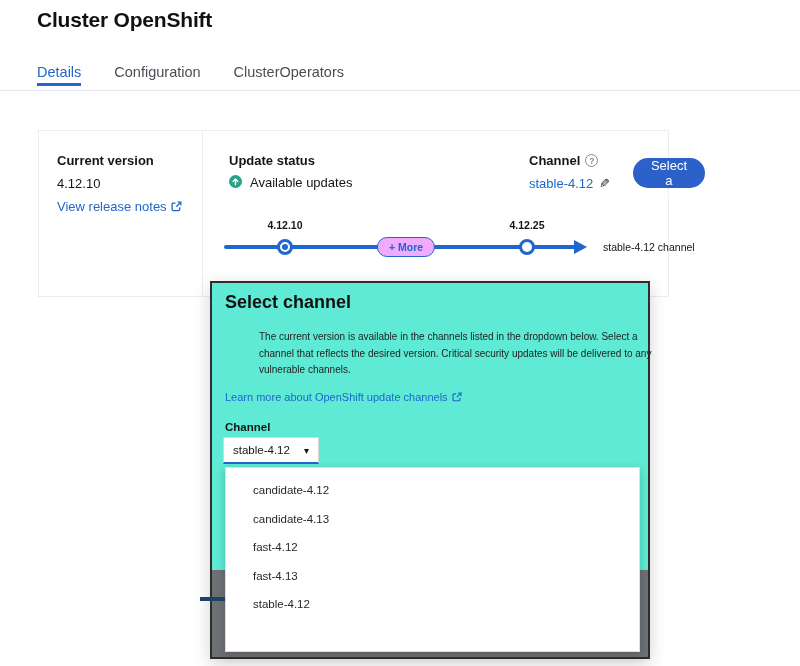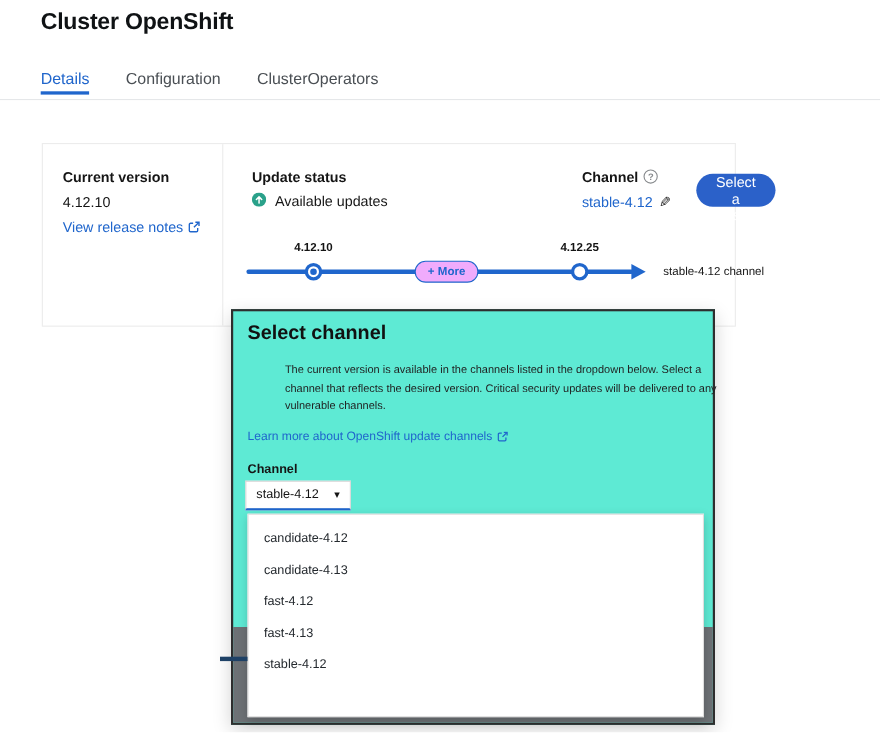--- a/index.html
+++ b/index.html
@@ -278,21 +278,21 @@
     width: 415px; height: 185px;
     background: #ffffff;
     border: 1px solid #dedede;
     box-shadow: 0 3px 9px rgba(0,0,0,0.2);
     padding: 8px 0 4px 0;
     z-index: 6;
   }
   .menu-item {
     height: 28.6px;
     line-height: 28.6px;
-    padding-left: 14px;
+    padding-left: 27px;
     font-size: 11.5px;
     color: #24292e;
     cursor: pointer;
     white-space: nowrap;
   }
 
   .icon-inline { display: inline-flex; vertical-align: -1px; }
 </style>
 </head>
 <body>

